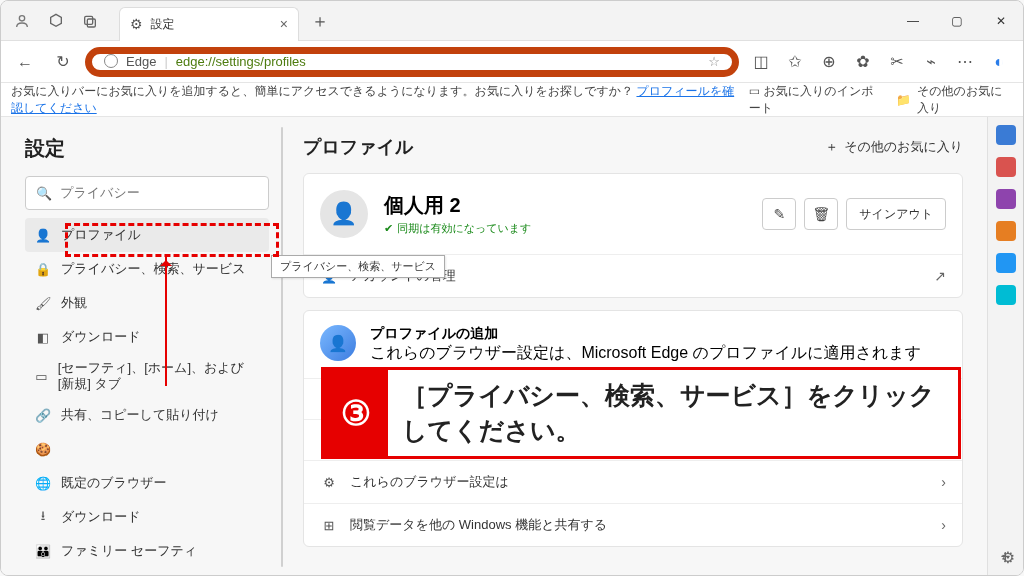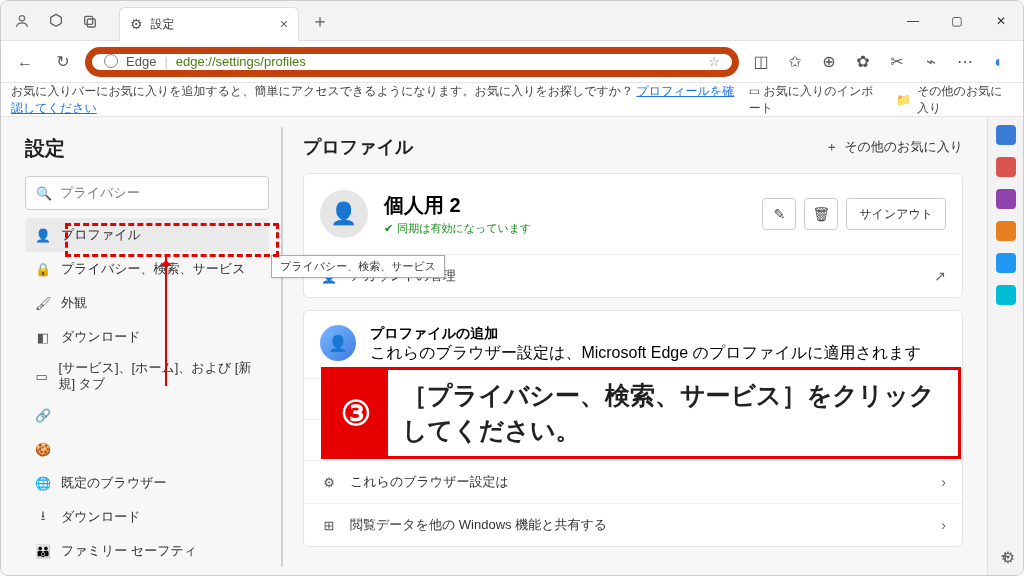--- a/index.html
+++ b/index.html
@@ -172,24 +172,25 @@
           <div class="nav-item">
             <span class="nicon">🖌</span>
             <span>外観</span>
           </div>
           <div class="nav-item">
             <span class="nicon">◧</span>
             <span>ダウンロード</span>
           </div>
           <div class="nav-item" style="height: 44px;">
             <span class="nicon">▭</span>
-            <span style="line-height: 1.2;">[サービス]、[ホーム]、および [新規] タブ</span>
+            <span style="line-height: 1.2;">[セーフティ]、[ホーム]、および [新規] タブ</span>
           </div>
           <div class="nav-item">
             <span class="nicon">🔗</span>
+            <span>共有、コピーして貼り付け</span>
           </div>
           <div class="nav-item">
             <span class="nicon">🍪</span>
           </div>
           <div class="nav-item">
             <span class="nicon">🌐</span>
             <span>既定のブラウザー</span>
           </div>
           <div class="nav-item">
             <span class="nicon">⭳</span>

